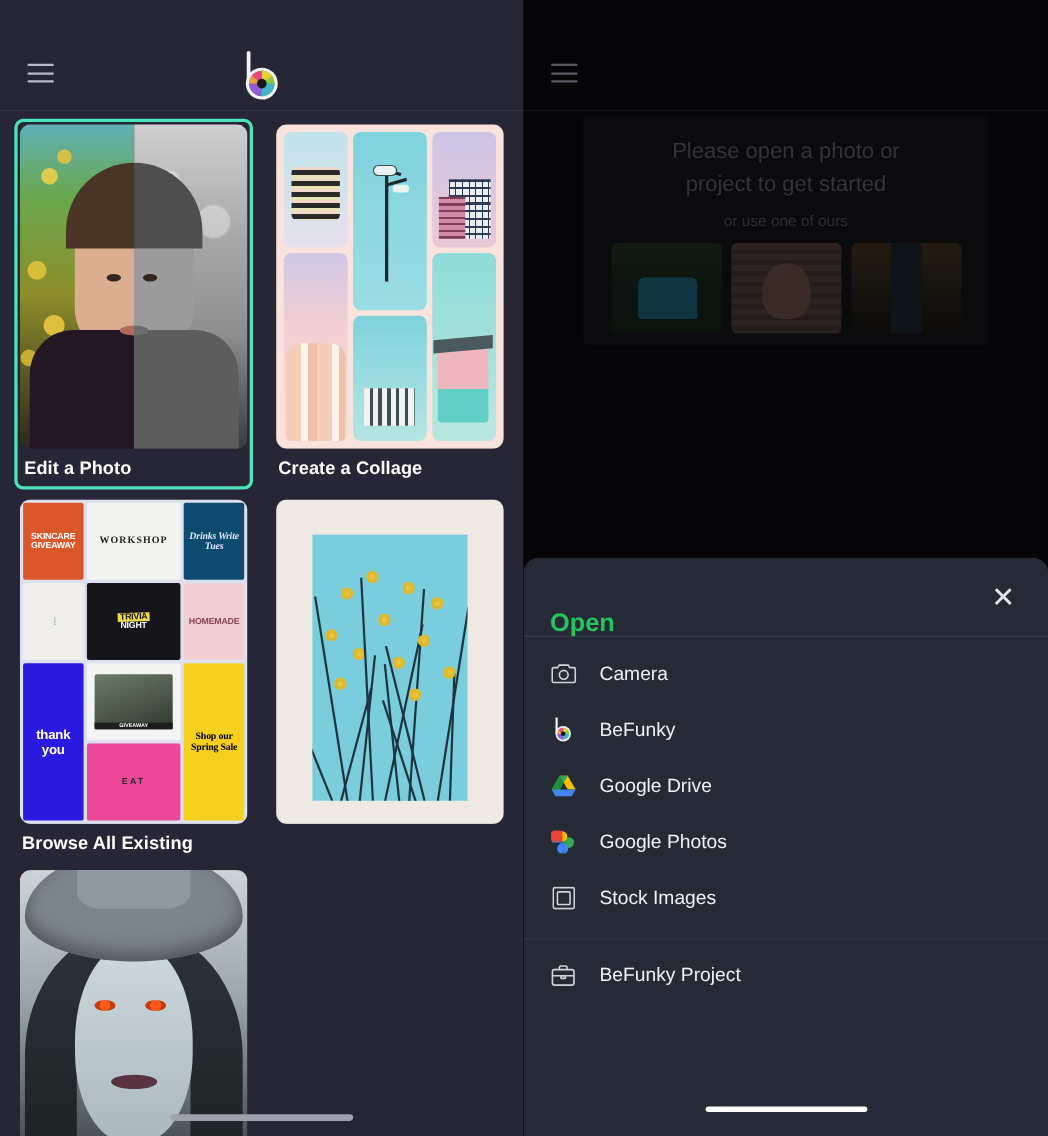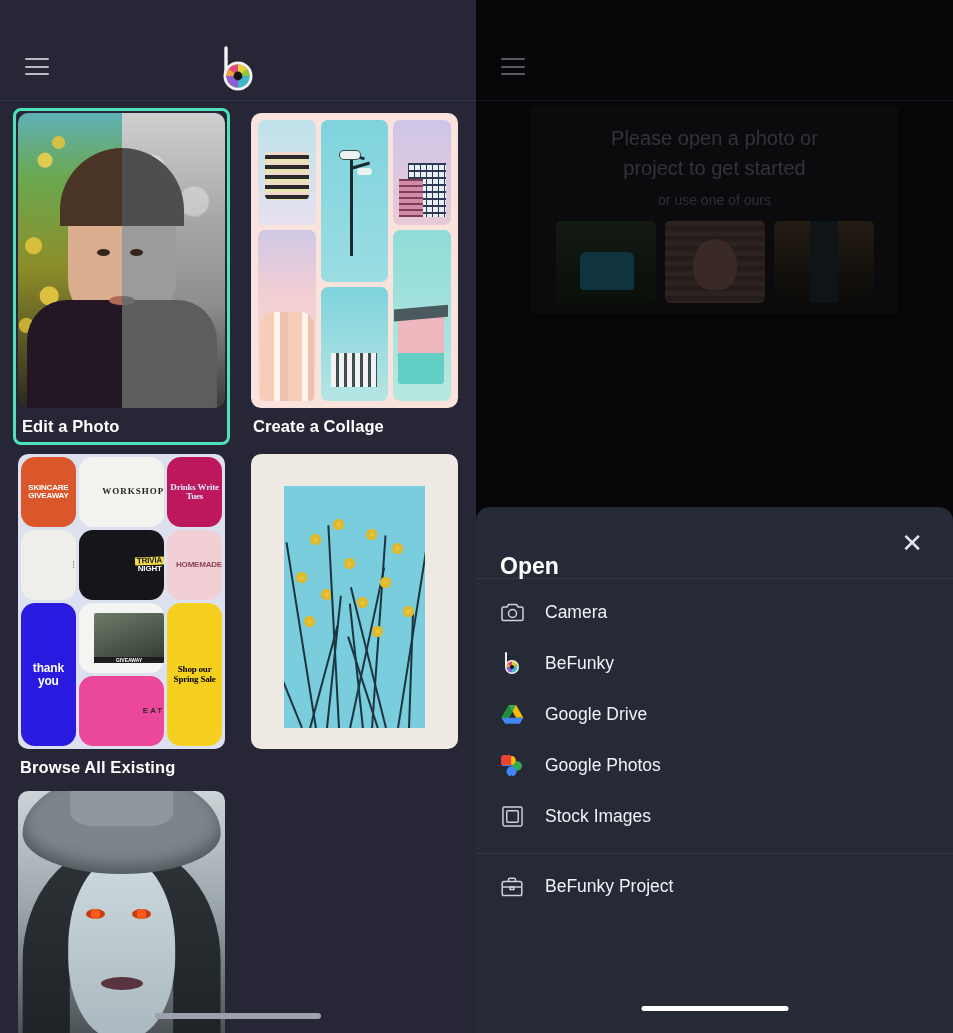--- a/index.html
+++ b/index.html
@@ -155,27 +155,27 @@
 
   
   .wood { position:absolute; inset:0;
     background: repeating-linear-gradient(95deg,#c99a63 0 6px,#b98a54 6px 11px,#d3a670 11px 17px,#c2915c 17px 23px); }
   .wood .sheet { position:absolute; left:50%; top:50%; transform:translate(-50%,-50%);
     width:57%; height:66%; background:#fff; box-shadow:0 4px 14px rgba(0,0,0,.28); }
 
   
   .mosaic { position:absolute; inset:0; background:#dde1ef; padding:3px;
     display:grid; gap:3px; grid-template-columns: .8fr 1.25fr .8fr; grid-template-rows: repeat(4,1fr); }
-  .tm { border-radius:14px; overflow:hidden; position:relative;
-    display:flex; align-items:center; justify-content:flex-end; text-align:center; }
+  .tm { border-radius:2px; overflow:hidden; position:relative;
+    display:flex; align-items:center; justify-content:center; text-align:center; }
   .tm span { font-size:8px; font-weight:bold; line-height:1.05; letter-spacing:-.2px; }
   .tm-a { grid-column:1; grid-row:1; background:#d9572a; color:#fff; }
   .tm-b { grid-column:2; grid-row:1; background:#f3f3f0; color:#23241f; }
   .tm-b span { font-family:"Liberation Serif", serif; font-size:9px; letter-spacing:1px; }
-  .tm-c { grid-column:3; grid-row:1; background:#be185d; color:#dfe6ff; }
+  .tm-c { grid-column:3; grid-row:1; background:#0c4a6e; color:#dfe6ff;font-style:italic; }
   .tm-c span { font-family:"Liberation Serif", serif; font-size:9px; }
   .tm-d { grid-column:2; grid-row:2; background:#15151a; color:#fff; }
   .tm-d .hl { background:#f2d94b; color:#15151a; padding:0 2px; display:inline-block; transform:rotate(-2deg); }
   .tm-e { grid-column:1; grid-row:2; background:#efeeea; color:#555; }
   .tm-e span { font-size:5px; writing-mode:vertical-rl; }
   .tm-f { grid-column:3; grid-row:2; background:#f2cfd4; color:#8a4455; }
   .tm-g { grid-column:2; grid-row:3; background:#f4f4f2; }
   .tm-g .ph { width:82%; height:72%; background:linear-gradient(160deg,#6e7b6a,#2f3a2e); border-radius:2px;
     position:relative; display:flex; align-items:flex-end; justify-content:center; }
   .tm-g .ph b { font-size:5px; color:#fff; background:#1d1d1d; width:100%; text-align:center; }
@@ -251,21 +251,21 @@
 
   #open-dialog {
     position:absolute; left:0; bottom:0; width:477px; height:526px;
     background:#262a36; border-radius:14px 14px 0 0;
     display:flex; flex-direction:column;
   }
   #dialog-header {
     height:72px; display:flex; align-items:center; justify-content:space-between;
     padding:0 24px; border-bottom:1px solid #343a49;
   }
-  #dialog-title { color:#ffffff; font-size:23px; font-weight:bold;margin-top:48px; }
+  #dialog-title { color:#22c55e; font-size:23px; font-weight:bold;margin-top:48px; }
   #dialog-close { color:#e3e5ea; font-size:26px; line-height:1; cursor:pointer; padding:4px 6px; }
   #dialog-list { padding-top:8px; }
   .dlg-item {
     display:flex; align-items:center; gap:21px;
     height:51px; padding:0 24px; cursor:pointer;
   }
   .dlg-icon { width:24px; height:24px; display:flex; align-items:center; justify-content:center;
               color:#cfd3da; flex:0 0 24px; }
   .dlg-label { color:#f0f2f5; font-size:17.5px; }
   #dialog-divider { height:1px; background:#343a49; margin:11px 0 7px 0; }

